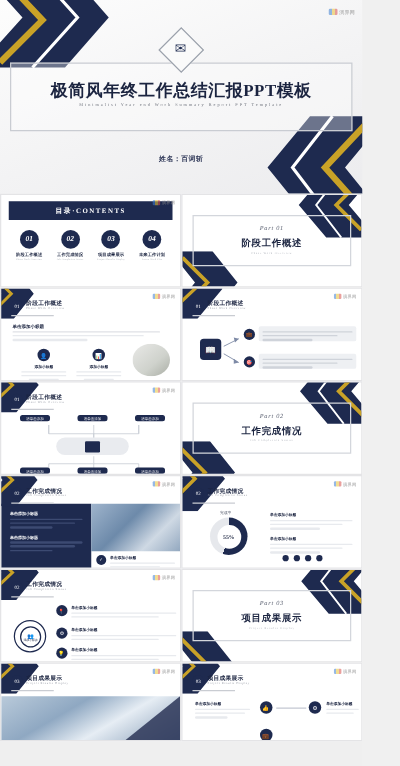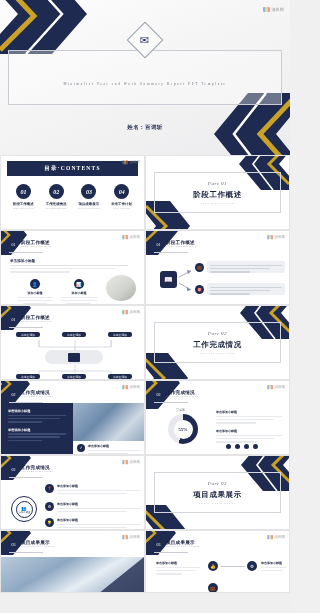--- a/index.html
+++ b/index.html
@@ -171,20 +171,21 @@
       <span class="wm-mark"></span>
       <span class="wm-txt">演界网</span>
     </div>
 
     <div class="cover-frame"></div>
 
     <div class="cover-diamond">
       <span>✉</span>
     </div>
 
+    <div class="cover-title">极简风年终工作总结汇报PPT模板</div>
     <div class="cover-sub">Minimalist Year end Work Summary Report PPT Template</div>
     <div class="cover-author">姓名：百词斩</div>
   </div>
 
   <div class="grid">
 
     <div class="row">
 
       <div class="slide">
         <div class="wm">

